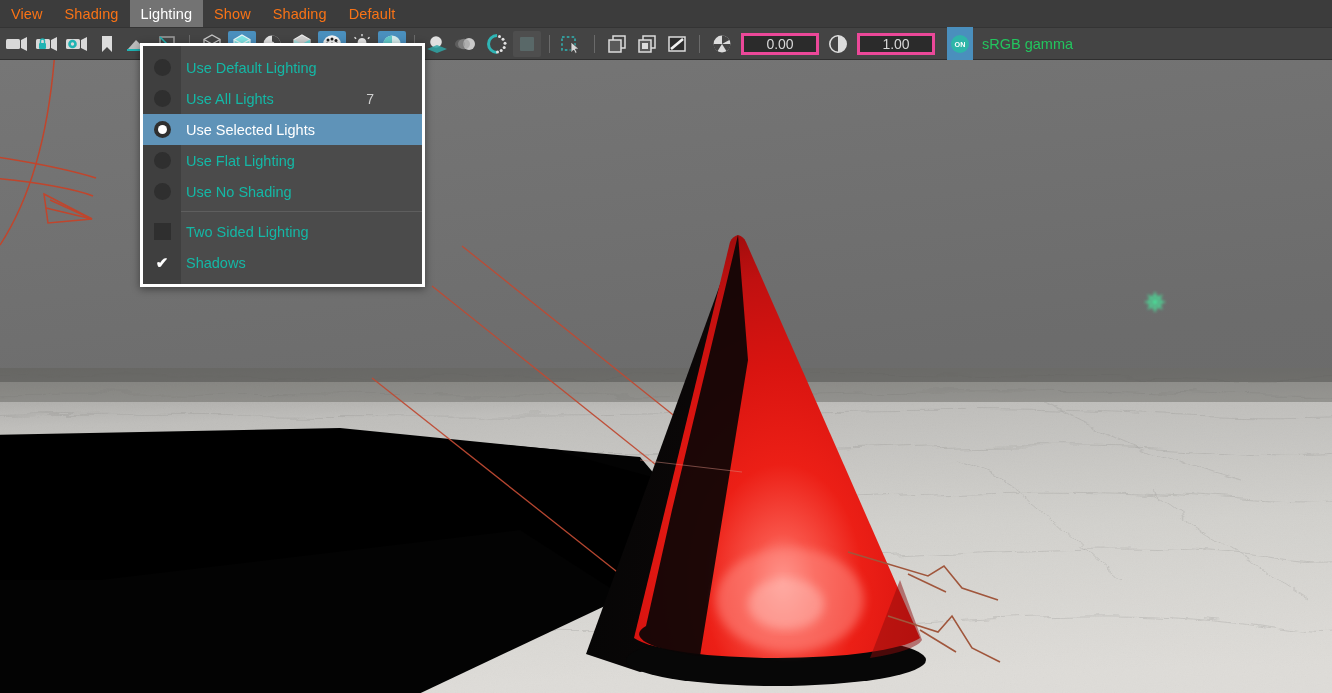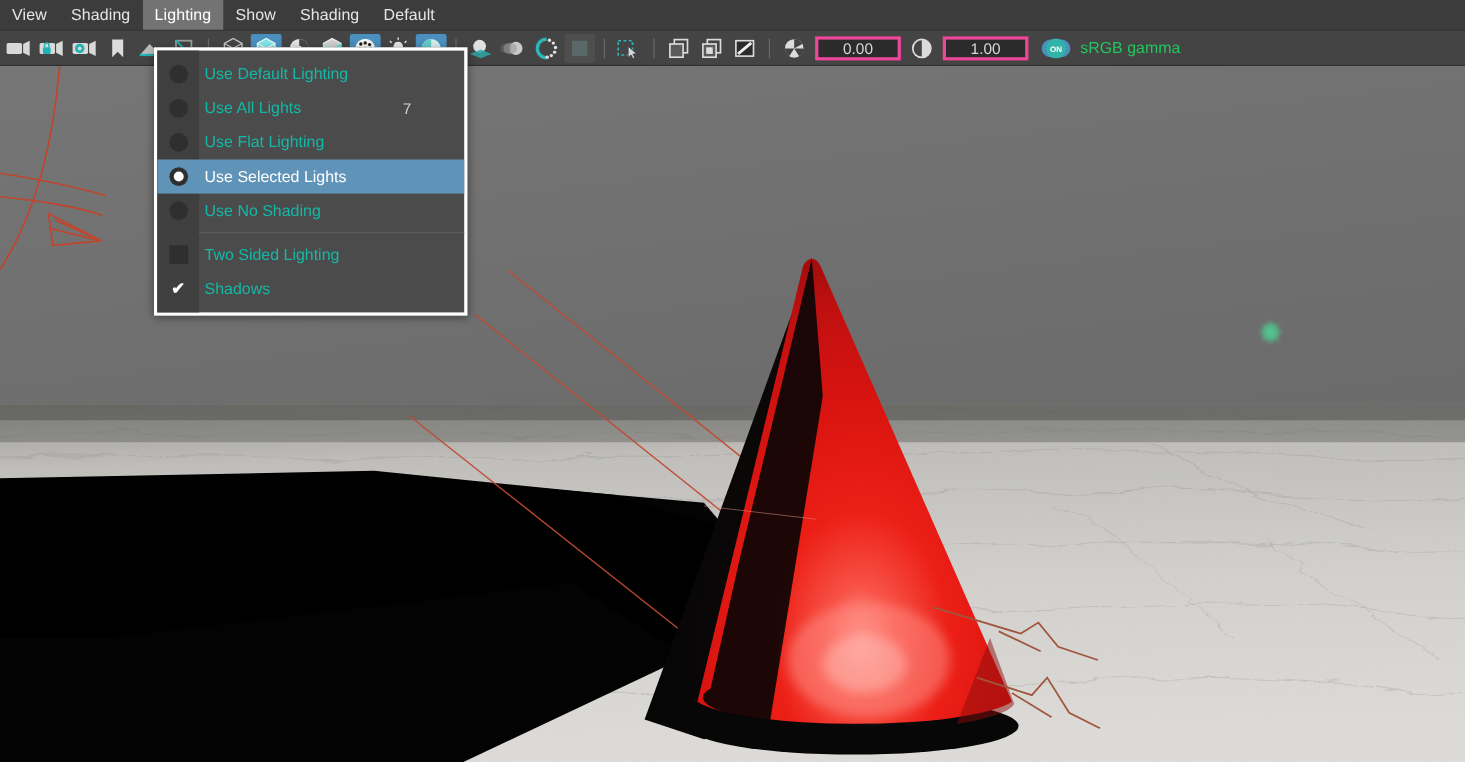--- a/index.html
+++ b/index.html
@@ -9,21 +9,21 @@
   #app { position:relative; width:1332px; height:693px; }
 
   
   #menubar {
     position:absolute; top:0; left:0; width:1332px; height:28px;
     background:#3c3c3c; display:flex; align-items:stretch;
     border-bottom:1px solid #343434;
   }
   .menu-item {
     display:flex; align-items:center; padding:0 11px;
-    font-size:14.5px; color:#e5e5e5; letter-spacing:.1px;
+    font-size:14.5px; color:#f97316; letter-spacing:.1px;
     cursor:default; white-space:nowrap;
   }
   .menu-item.active { background:#737373; color:#ffffff; }
 
   
   #toolbar {
     position:absolute; top:28px; left:0; width:1332px; height:32px;
     background:#444444; display:flex; align-items:center;
     padding-left:2px; border-bottom:1px solid #2f2f2f;
   }
@@ -31,21 +31,21 @@
         width:28px; height:26px; margin:0 1px; flex:none; }
   .tb.on { background:#4a8fbd; border-radius:2px; }
   .tb.dim { background:#4e4e4e; border-radius:2px; }
   .sep { width:1px; height:18px; background:#6a6a6a; margin:0 7px; flex:none; }
   .numfield {
     width:78px; height:22px; background:#2b2b2b; border:3px solid #ec4899;
     color:#d8d8d8; font-size:14px; display:flex; align-items:center;
     justify-content:center; margin:0 4px; flex:none;
   }
   .cm-toggle {
-    width:26px; height:16px; background:#4a8fbd; border-radius:12px;
+    width:26px; height:33px; background:#4a8fbd; border-radius:0;
     display:flex; align-items:center; justify-content:center;
     margin:0 5px 0 8px; flex:none;
   }
   .cm-label { font-size:14.5px; color:#22c55e; white-space:nowrap;
               padding-left:4px; flex:none; }
 
   
   #viewport {
     position:absolute; top:60px; left:0; width:1332px; height:633px;
     overflow:hidden; background:#6e6e6e;
@@ -452,36 +452,36 @@
     </div>
 
     <div class="mrow">
       <span class="mark">
         <span class="radio"></span>
       </span>
       <span class="mlabel">Use All Lights</span>
       <span class="mshort">7</span>
     </div>
 
+    <div class="mrow sel">
+      <span class="mark">
+        <span class="radio checked"></span>
+      </span>
+      <span class="mlabel">Use Selected Lights</span>
+      <span class="mshort"></span>
+    </div>
+
     <div class="mrow">
       <span class="mark">
         <span class="radio"></span>
       </span>
       <span class="mlabel">Use Flat Lighting</span>
       <span class="mshort"></span>
     </div>
 
-    <div class="mrow sel">
-      <span class="mark">
-        <span class="radio checked"></span>
-      </span>
-      <span class="mlabel">Use Selected Lights</span>
-      <span class="mshort"></span>
-    </div>
-
     <div class="mrow">
       <span class="mark">
         <span class="radio"></span>
       </span>
       <span class="mlabel">Use No Shading</span>
       <span class="mshort"></span>
     </div>
 
     <div class="mdivider"></div>
 

